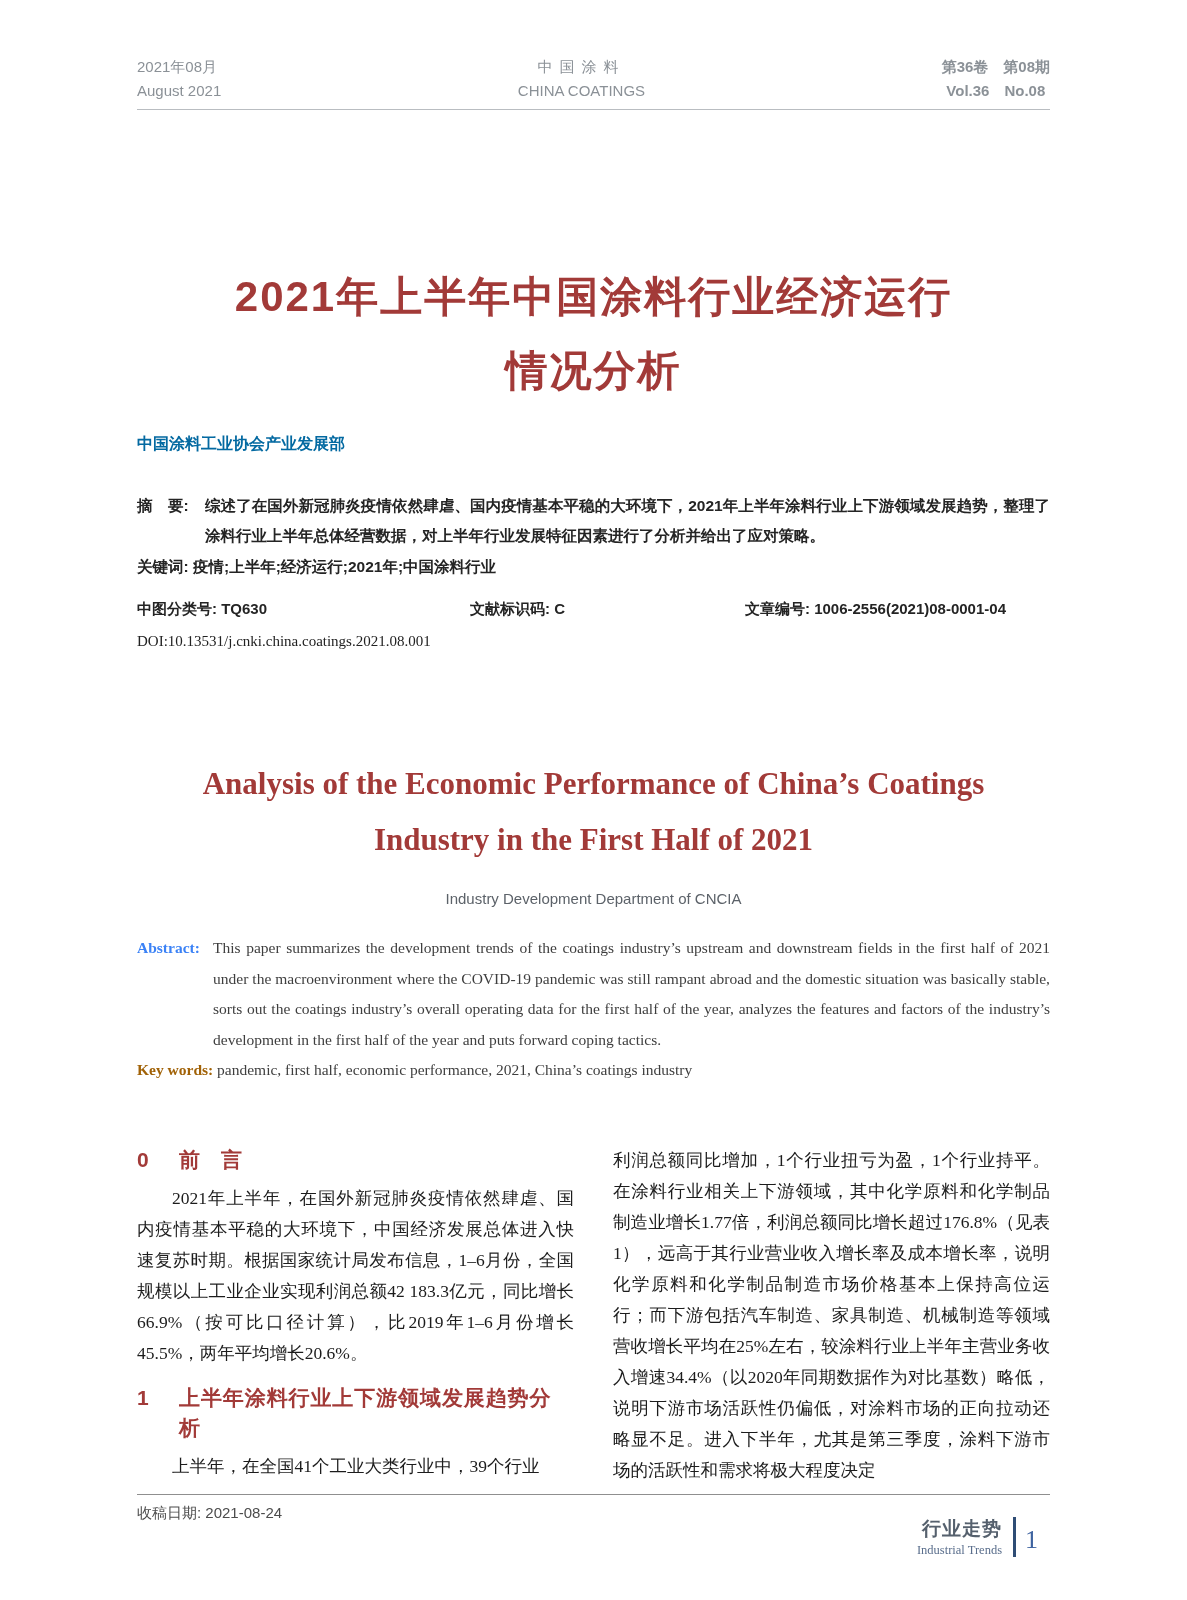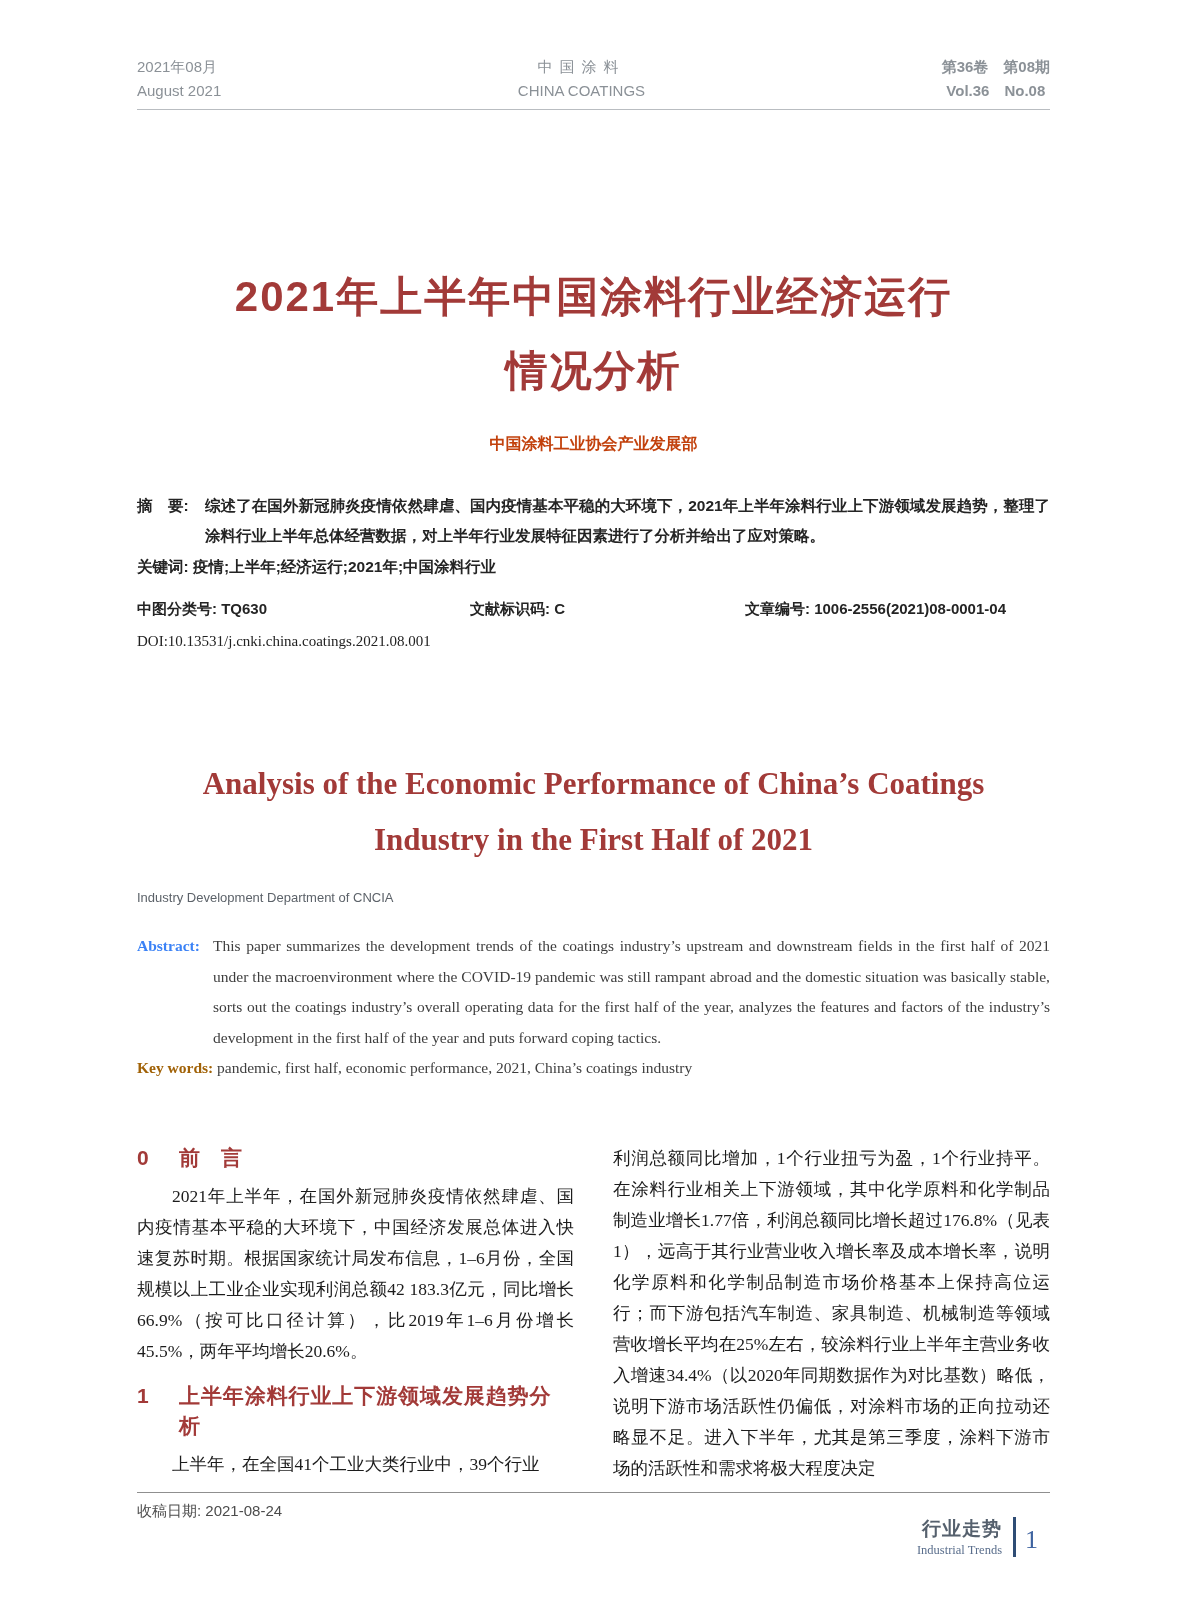--- a/index.html
+++ b/index.html
@@ -29,23 +29,23 @@
   .jheader .c-right  { text-align:center;font-weight:bold; }
 
   
   .title-cn {
     margin-top:150px; text-align:center;
     font-family:"Liberation Sans","DejaVu Sans",sans-serif;
     font-weight:bold; color:#a23a38;
     font-size:42px; line-height:74px; letter-spacing:2px;
   }
   .author-cn {
-    margin-top:26px; text-align:center;
-    font-family:"Liberation Sans","DejaVu Sans",sans-serif;
-    font-weight:bold; font-size:16px; color:#c2410c;
+    margin-top:26px; 
+    font-family:"Liberation Sans","DejaVu Sans",sans-serif;
+    font-weight:bold; font-size:16px; color:#0369a1;
   }
 
   
   .abstract-cn {
     margin-top:36px; display:flex;
     font-family:"Liberation Sans","DejaVu Sans",sans-serif;
     font-weight:600; font-size:15.5px; line-height:30px; color:#242424;
   }
   .abstract-cn .lbl { flex:0 0 68px; }
   .abstract-cn .txt { flex:1; text-align:justify; }
@@ -62,23 +62,23 @@
   .meta-row .m2 { width:275px; }
   .doi { margin-top:14px; font-size:15px; color:#222222; }
 
   
   .title-en {
     margin-top:106px; text-align:center;
     font-weight:bold; color:#a23a38;
     font-size:31px; line-height:56px;
   }
   .author-en {
-    margin-top:22px; text-align:left;
-    font-family:"Liberation Sans","DejaVu Sans",sans-serif;
-    font-size:13px; color:#5c6269;
+    margin-top:22px; text-align:center;
+    font-family:"Liberation Sans","DejaVu Sans",sans-serif;
+    font-size:15px; color:#5c6269;
   }
 
   
   .abstract-en {
     margin-top:26px; display:flex;
     font-size:15.5px; line-height:30.5px; color:#3e3e3e;
   }
   .abstract-en .lbl { flex:0 0 76px; font-weight:bold; color:#3b82f6; }
   .abstract-en .txt { flex:1; text-align:justify; }
   .keywords-en { font-size:15.5px; line-height:30px; color:#3e3e3e; }

